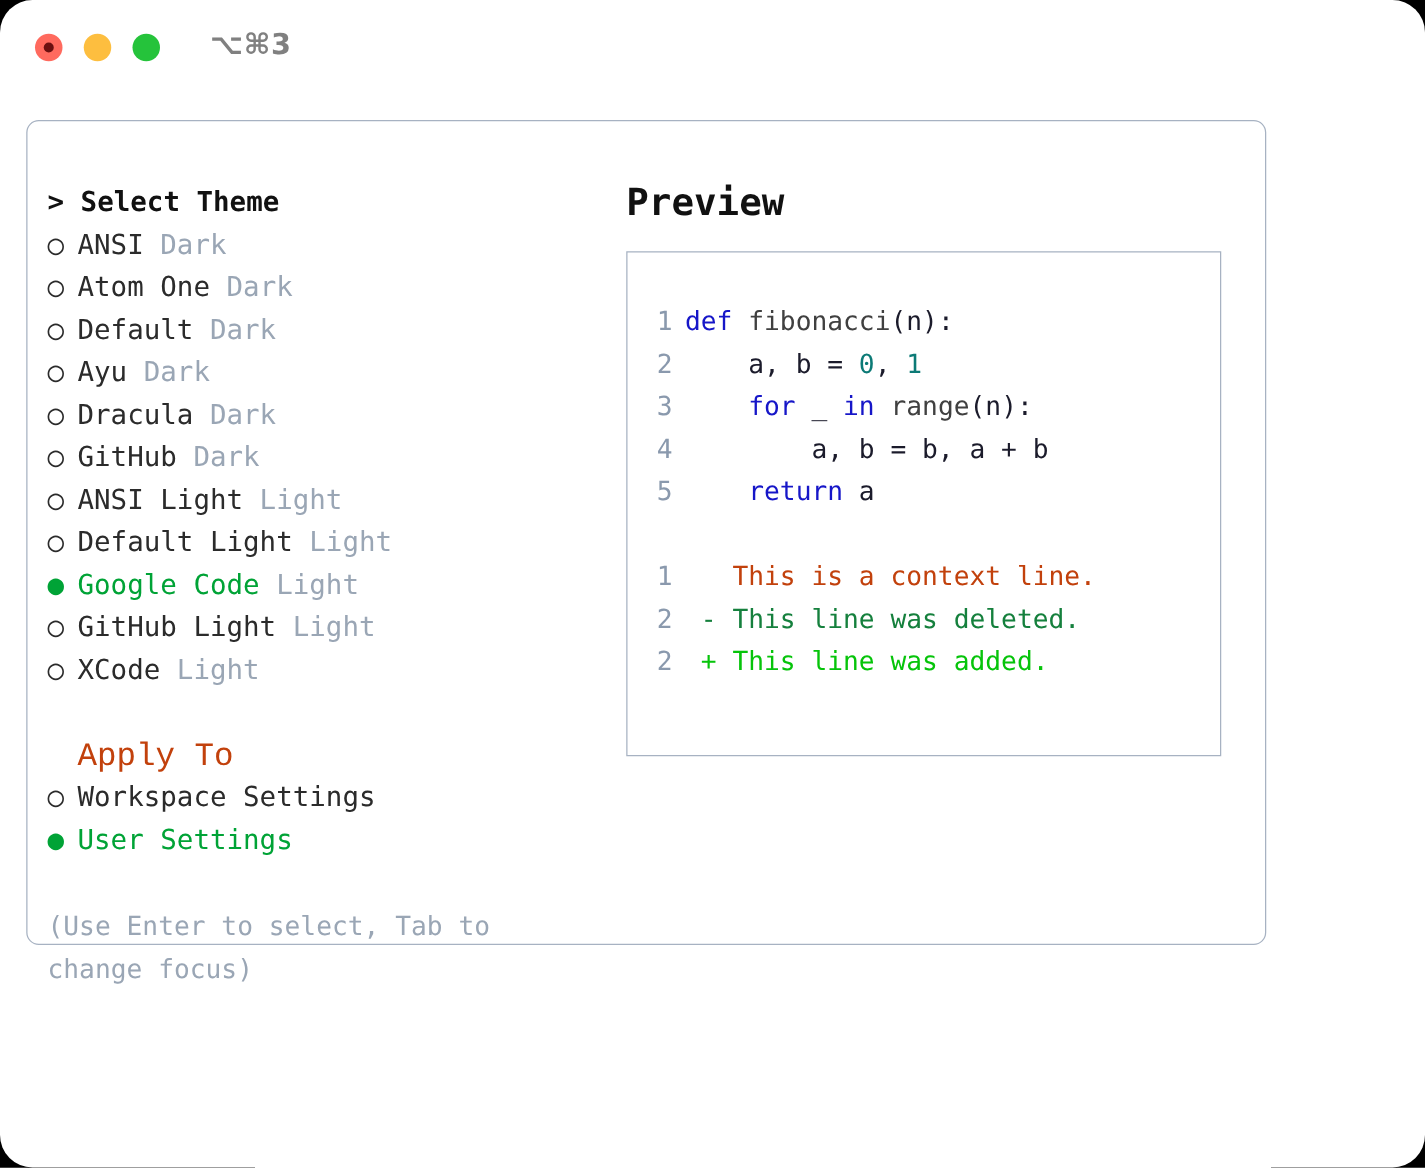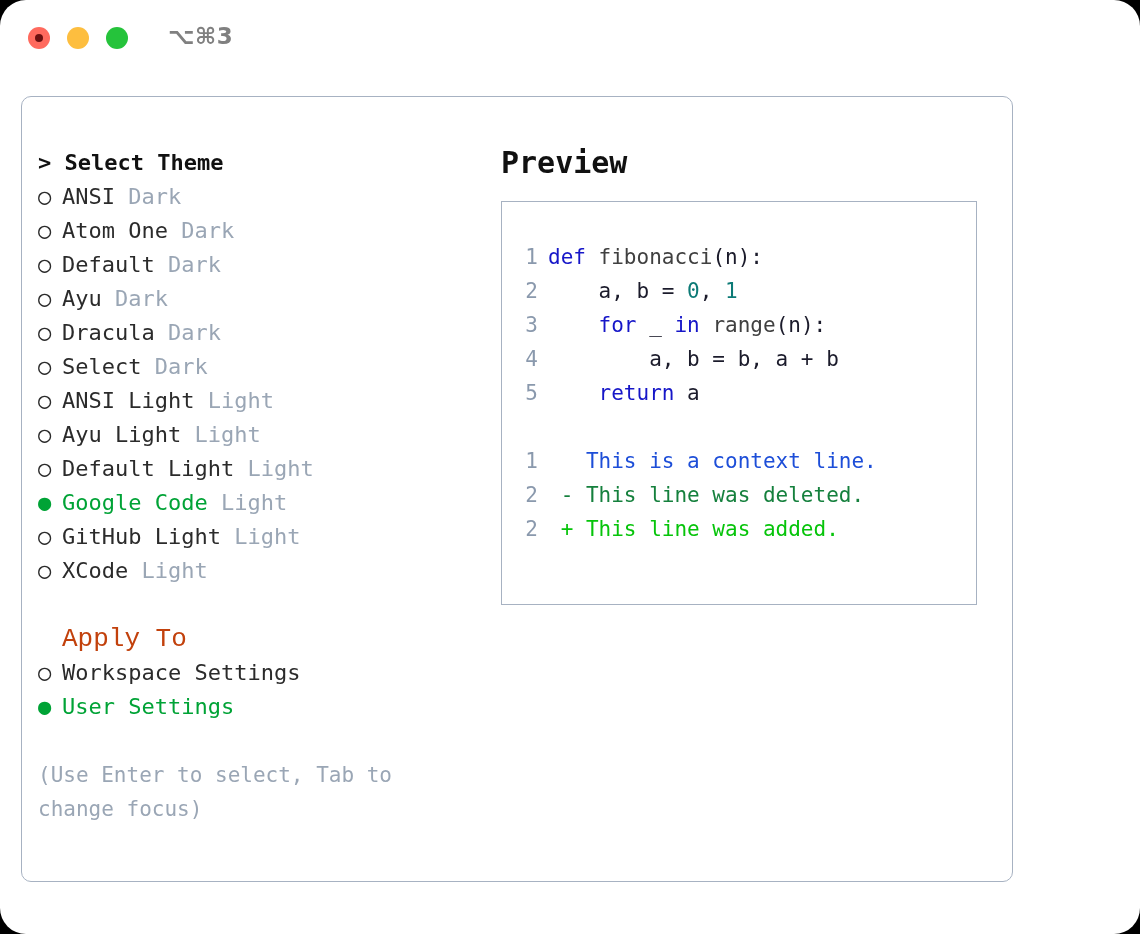--- a/index.html
+++ b/index.html
@@ -61,21 +61,21 @@
     letter-spacing: 0.5px;
     white-space: pre;
   }
 
   
   #terminal-panel {
     position: absolute;
     left: 21px;
     top: 96px;
     width: 992px;
-    height: 786px;
+    height: 660px;
     border: 1.5px solid #a7b2c2;
     border-radius: 10px;
     background: #ffffff;
     box-sizing: border-box;
   }
 
   
   #theme-column {
     position: absolute;
     left: 16px;
@@ -161,21 +161,21 @@
     display: inline-block;
     width: 24px;
     text-align: right;
     color: #8a99ad;
     margin-right: 10px;
   }
   .tok-kw   { color: #1616c8; }
   .tok-fn   { color: #404040; margin-top: 48px; }
   .tok-num  { color: #0c7a76; }
   .tok-txt  { color: #1b1b2b; }
-  .tok-ctx  { color: #1d4ed8; }
+  .tok-ctx  { color: #c2410c; }
   .tok-del  { color: #15803d; }
   .tok-add  { color: #06c40a; }
   .diff-gap { height: 34px; }
 </style>
 </head>
 <body>
 
 <div id="app-window">
 
   <div id="titlebar">
@@ -188,23 +188,22 @@
   <div id="terminal-panel">
 
     <div id="theme-column">
       <div class="prompt-header">&gt; Select Theme</div>
       <div id="theme-list">
           <div class="opt-row"><span class="bullet">○</span><span class="opt-label">ANSI</span><span class="opt-tag"> Dark</span></div>
           <div class="opt-row"><span class="bullet">○</span><span class="opt-label">Atom One</span><span class="opt-tag"> Dark</span></div>
           <div class="opt-row"><span class="bullet">○</span><span class="opt-label">Default</span><span class="opt-tag"> Dark</span></div>
           <div class="opt-row"><span class="bullet">○</span><span class="opt-label">Ayu</span><span class="opt-tag"> Dark</span></div>
           <div class="opt-row"><span class="bullet">○</span><span class="opt-label">Dracula</span><span class="opt-tag"> Dark</span></div>
-          <div class="opt-row"><span class="bullet">○</span><span class="opt-label">Select</span><span class="opt-tag"> Dark</span></div>
+          <div class="opt-row"><span class="bullet">○</span><span class="opt-label">GitHub</span><span class="opt-tag"> Dark</span></div>
           <div class="opt-row"><span class="bullet">○</span><span class="opt-label">ANSI Light</span><span class="opt-tag"> Light</span></div>
-          <div class="opt-row"><span class="bullet">○</span><span class="opt-label">Ayu Light</span><span class="opt-tag"> Light</span></div>
           <div class="opt-row"><span class="bullet">○</span><span class="opt-label">Default Light</span><span class="opt-tag"> Light</span></div>
           <div class="opt-row"><span class="bullet sel">●</span><span class="opt-label sel">Google Code</span><span class="opt-tag"> Light</span></div>
           <div class="opt-row"><span class="bullet">○</span><span class="opt-label">GitHub Light</span><span class="opt-tag"> Light</span></div>
           <div class="opt-row"><span class="bullet">○</span><span class="opt-label">XCode</span><span class="opt-tag"> Light</span></div>
         </div>
       <div class="spacer-row"></div>
       <div class="group-header"><span class="bullet"> </span><span>Apply To</span></div>
       <div id="apply-to-list">
           <div class="opt-row"><span class="bullet">○</span><span class="opt-label">Workspace Settings</span></div>
           <div class="opt-row"><span class="bullet sel">●</span><span class="opt-label sel">User Settings</span></div>

